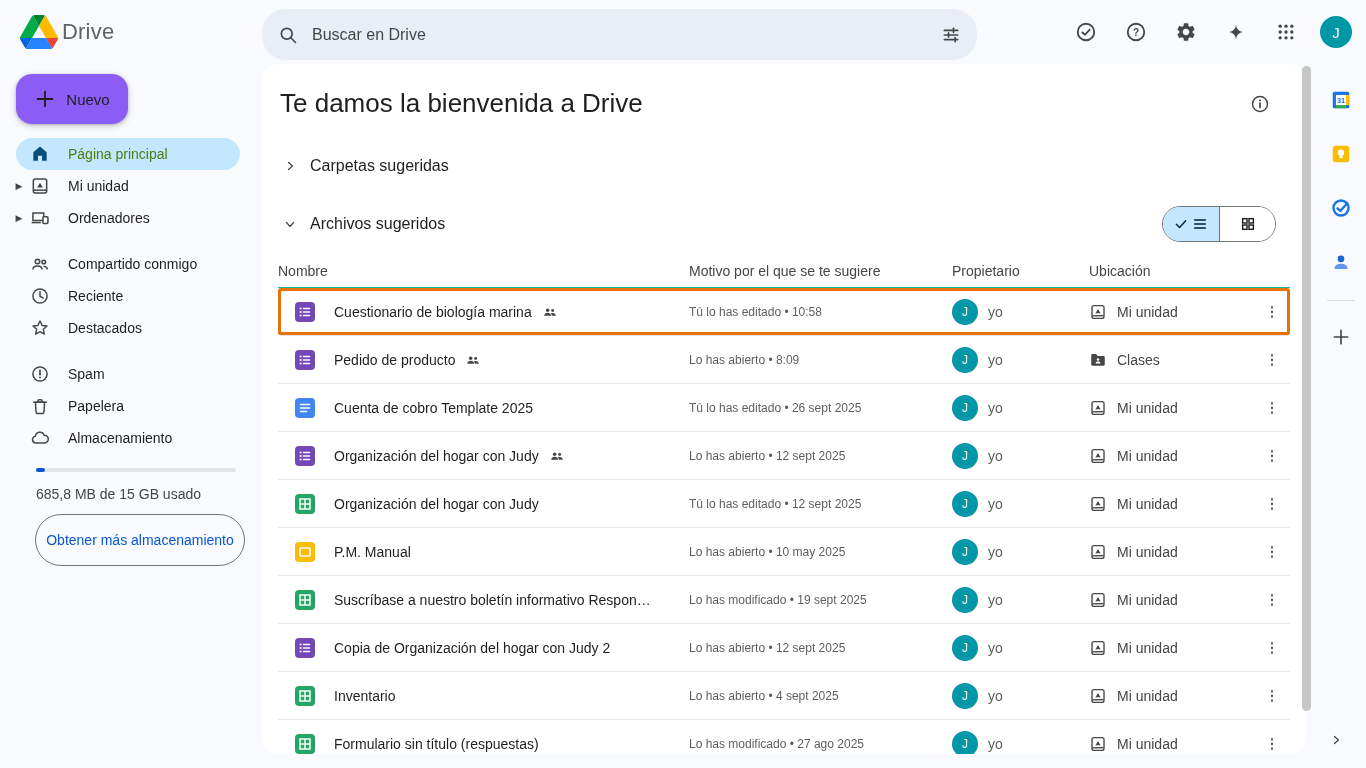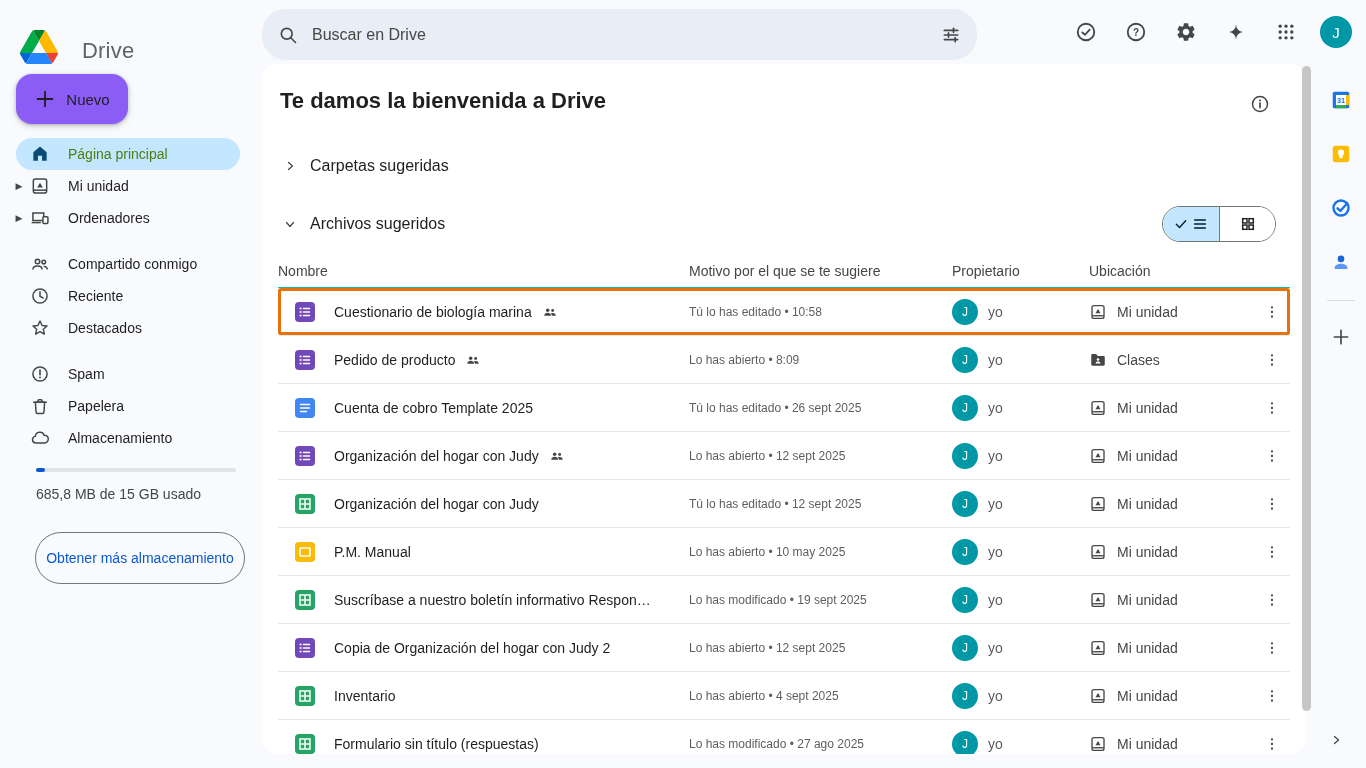--- a/index.html
+++ b/index.html
@@ -2,21 +2,21 @@
 <html><head>
 <meta charset="utf-8">
 <style>
   * { margin:0; padding:0; box-sizing:border-box; }
   html,body { width:1366px; height:768px; overflow:hidden; }
   body { font-family:"Liberation Sans","DejaVu Sans",sans-serif; background:#F8FAFD; position:relative; color:#1F1F1F; }
   svg { display:block; }
 
   
   .topbar { position:absolute; top:0; left:0; width:1366px; height:64px; display:flex; align-items:center; }
-  .brand { position:absolute; left:20px; top:0; height:64px; display:flex; align-items:flex-end; gap:24px; }
+  .brand { position:absolute; left:20px; top:0; height:64px; display:flex; align-items:center; gap:4px; }
   .brand-name { font-size:22px; color:#5F6368; letter-spacing:.2px; }
   .searchbar { position:absolute; left:262px; top:9px; width:715px; height:51px; background:#E9EEF6; border-radius:24px; display:flex; align-items:center; padding:0 16px; }
   .searchbar input { flex:1; border:none; outline:none; background:transparent; font-size:16px; color:#1F1F1F; margin-left:14px; font-family:inherit; }
   .searchbar input::placeholder { color:#444746; opacity:1; }
   .top-actions { position:absolute; right:14px; top:0; height:64px; display:flex; align-items:center; gap:10px; }
   .icon-btn { width:40px; height:40px; border-radius:50%; display:flex; align-items:center; justify-content:center; cursor:pointer; }
   .avatar { width:32px; height:32px; border-radius:50%; background:#0097A7; color:#fff; font-size:15px; display:flex; align-items:center; justify-content:center; margin-left:4px; }
 
   
   .sidebar { position:absolute; top:64px; left:0; width:256px; bottom:0; }
@@ -33,26 +33,26 @@
   .nav-item[data-icon="shared"]    .ic-shared,
   .nav-item[data-icon="recent"]    .ic-recent,
   .nav-item[data-icon="starred"]   .ic-starred,
   .nav-item[data-icon="spam"]      .ic-spam,
   .nav-item[data-icon="trash"]     .ic-trash,
   .nav-item[data-icon="storage"]   .ic-storage { display:block; }
   .nav-item.selected { background:#C2E7FF; color:#4d7c0f; font-weight:500; }
   .storage-meter { margin:14px 20px 0 36px; height:4px; border-radius:2px; background:#E1E3E6; position:relative; }
   .storage-fill { position:absolute; left:0; top:0; bottom:0; width:10px; border-radius:2px; background:#0B57D0; }
   .storage-text { margin:14px 0 0 36px; font-size:14px; color:#444746; }
-  .more-storage-btn { margin:30px 0 0 35px; width:210px; height:52px; border:1px solid #747775; border-radius:26px; background:transparent; color:#0B57D0; font-size:14px; font-weight:500; line-height:1.35; cursor:pointer; font-family:inherit; }
+  .more-storage-btn { margin:12px 0 0 35px; width:210px; height:52px; border:1px solid #747775; border-radius:26px; background:transparent; color:#0B57D0; font-size:14px; font-weight:500; line-height:1.35; cursor:pointer; font-family:inherit; }
 
   
   .main-card { position:absolute; top:64px; left:262px; width:1044px; height:690px; background:#fff; border-radius:16px; overflow:hidden; padding:0 16px; }
   .main-head { display:flex; align-items:flex-start; justify-content:space-between; padding:24px 14px 0 2px; }
-  .page-title { font-size:22px; font-weight:700; color:#1F1F1F; }
+  .page-title { font-size:26px; font-weight:400; color:#1F1F1F; }
   .section-row { display:flex; align-items:center; gap:14px; margin:30px 0 0 6px; height:32px; cursor:pointer; }
   .section-label { font-size:16px; font-weight:500; color:#1F1F1F; }
   .files-section-row { display:flex; align-items:center; justify-content:space-between; margin-top:24px; }
   .view-toggle { display:flex; border:1px solid #747775; border-radius:18px; overflow:hidden; height:36px; margin-right:14px; }
   .vt-seg { width:56px; display:flex; align-items:center; justify-content:center; gap:4px; cursor:pointer; background:#fff; }
   .vt-seg.active { background:#C2E7FF; }
   .vt-seg + .vt-seg { border-left:1px solid #747775; }
 
   
   .grid-row { display:grid; grid-template-columns:56px minmax(0,1fr) 263px 137px 165px 36px; align-items:center; }

